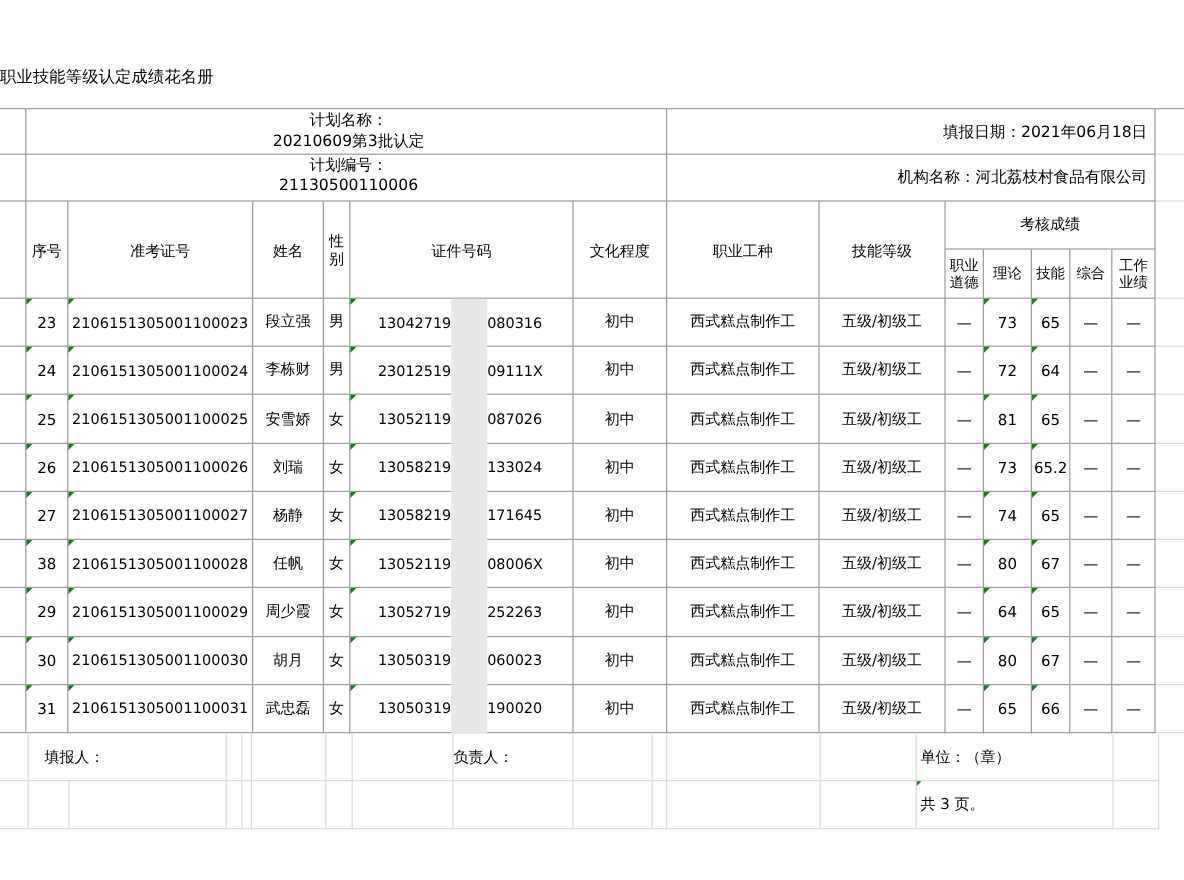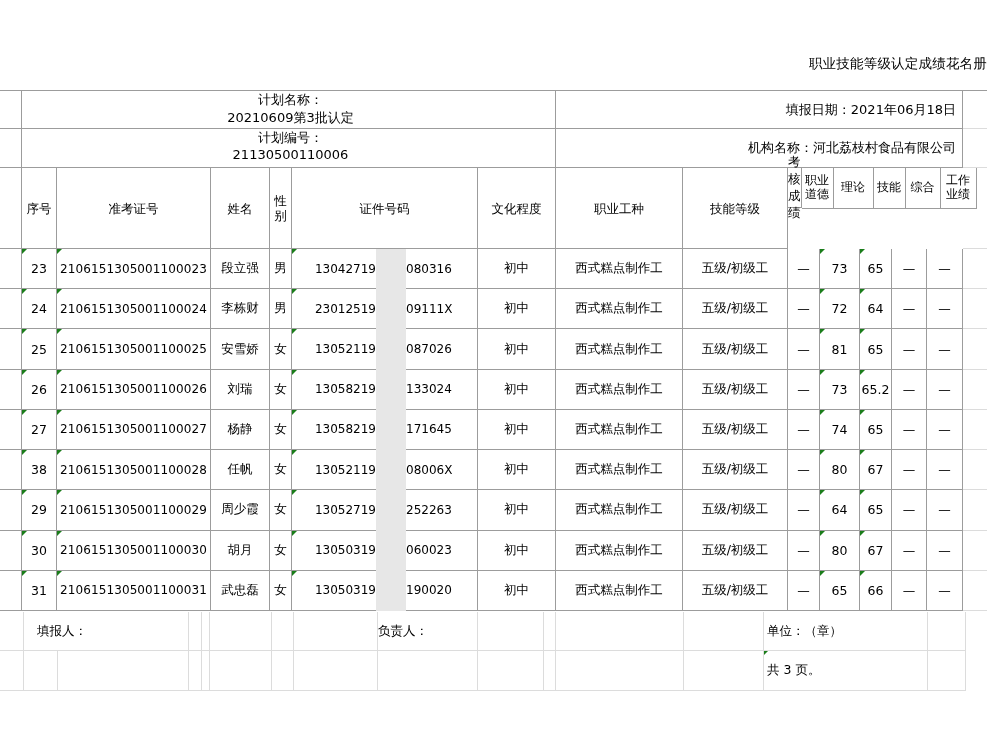--- a/index.html
+++ b/index.html
@@ -9,39 +9,39 @@
     --band:#e7e7e7;        
   }
   html,body{margin:0;padding:0;background:#fff;}
   body{
     width:987px;height:733px;position:relative;overflow:hidden;
     font-family:"DejaVu Sans","Liberation Sans",sans-serif;
     color:#000;-webkit-font-smoothing:antialiased;
   }
   .abs{position:absolute;}
   
-  .title{left:0;top:55px;width:987px;text-align:right;font-size:13.5px;letter-spacing:0.2px;}
+  .title{left:0;top:55px;width:987px;text-align:left;font-size:13.5px;letter-spacing:0.2px;}
   
   .infoblock{left:0;top:90px;}
   .inforow{display:flex;height:39px;}
   .ic{box-sizing:border-box;border-right:1px solid var(--bd);border-bottom:1px solid var(--bd);display:flex;align-items:center;font-size:13px;}
   .rowfirst .ic{border-top:1px solid var(--bd);}
   .iw-sl{width:22px;}
   .iw-l{width:534px;padding-left:4px;flex-direction:column;}
   .iw-r{width:407px;justify-content:flex-end;padding-right:6px;}
   .iw-slr{width:24px;border-right:none;border-bottom:1px solid var(--grid);border-top:1px solid var(--grid);}
   .rowsecond .iw-slr{border-top:none;}
   
   .hdr{left:0;top:168px;display:flex;height:81px;}
   .hc{box-sizing:border-box;border-right:1px solid var(--bd);border-bottom:1px solid var(--bd);
       display:flex;align-items:center;justify-content:center;text-align:center;
       font-size:12.5px;line-height:1.2;white-space:pre-line;}
   .hsl{width:22px;}
   .hslr{width:24px;border-right:none;border-bottom:1px solid var(--grid);}
-  .sgroup{width:175px;display:flex;font-family:Liberation Mono, monospace;}
+  .sgroup{width:175px;display:flex;flex-direction:column;}
   .sgtop{box-sizing:border-box;height:40px;border-right:1px solid var(--bd);border-bottom:1px solid var(--bd);
          display:flex;align-items:center;justify-content:center;font-size:12.5px;}
   .sgbot{display:flex;height:41px;}
   .sgbot .hc{font-size:12px;}
   
   .rows{left:0;top:249px;}
   .drow{display:flex;height:40.22px;}
   .c{box-sizing:border-box;border-right:1px solid var(--bd);border-bottom:1px solid var(--bd);
      display:flex;align-items:center;justify-content:center;font-size:12.5px;position:relative;}
   .csr{box-sizing:border-box;border-bottom:1px solid var(--grid);}

